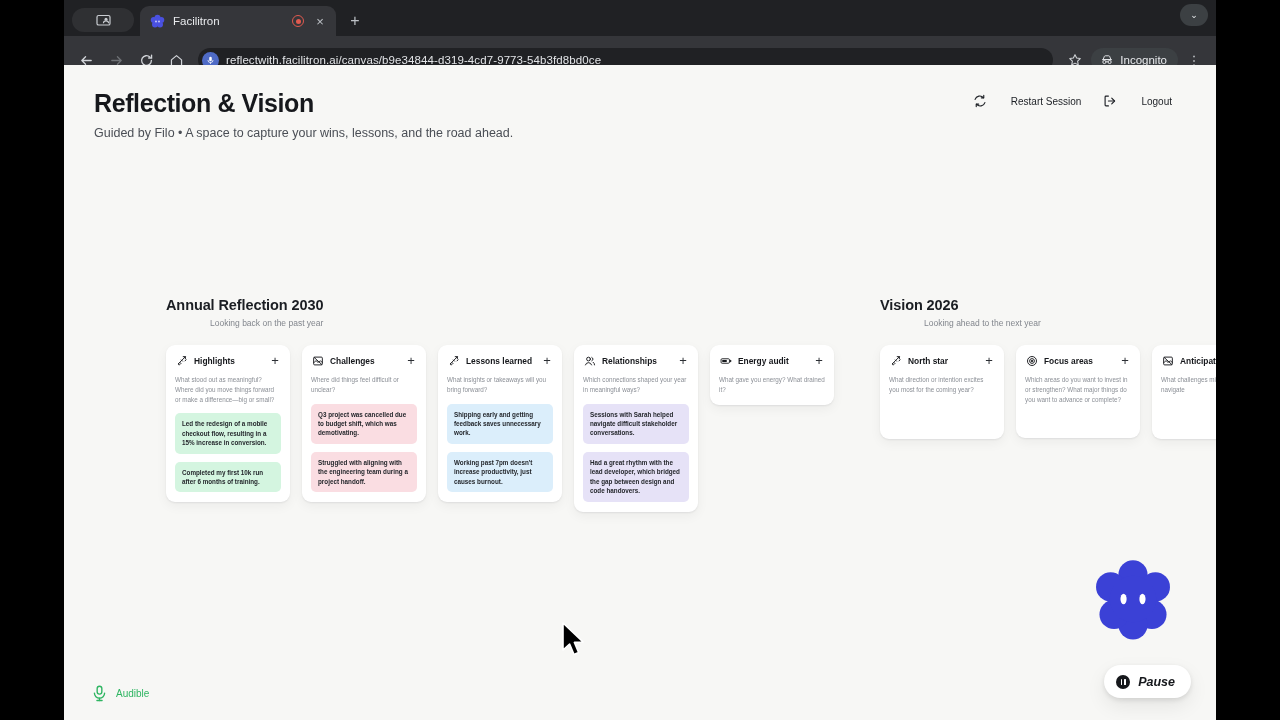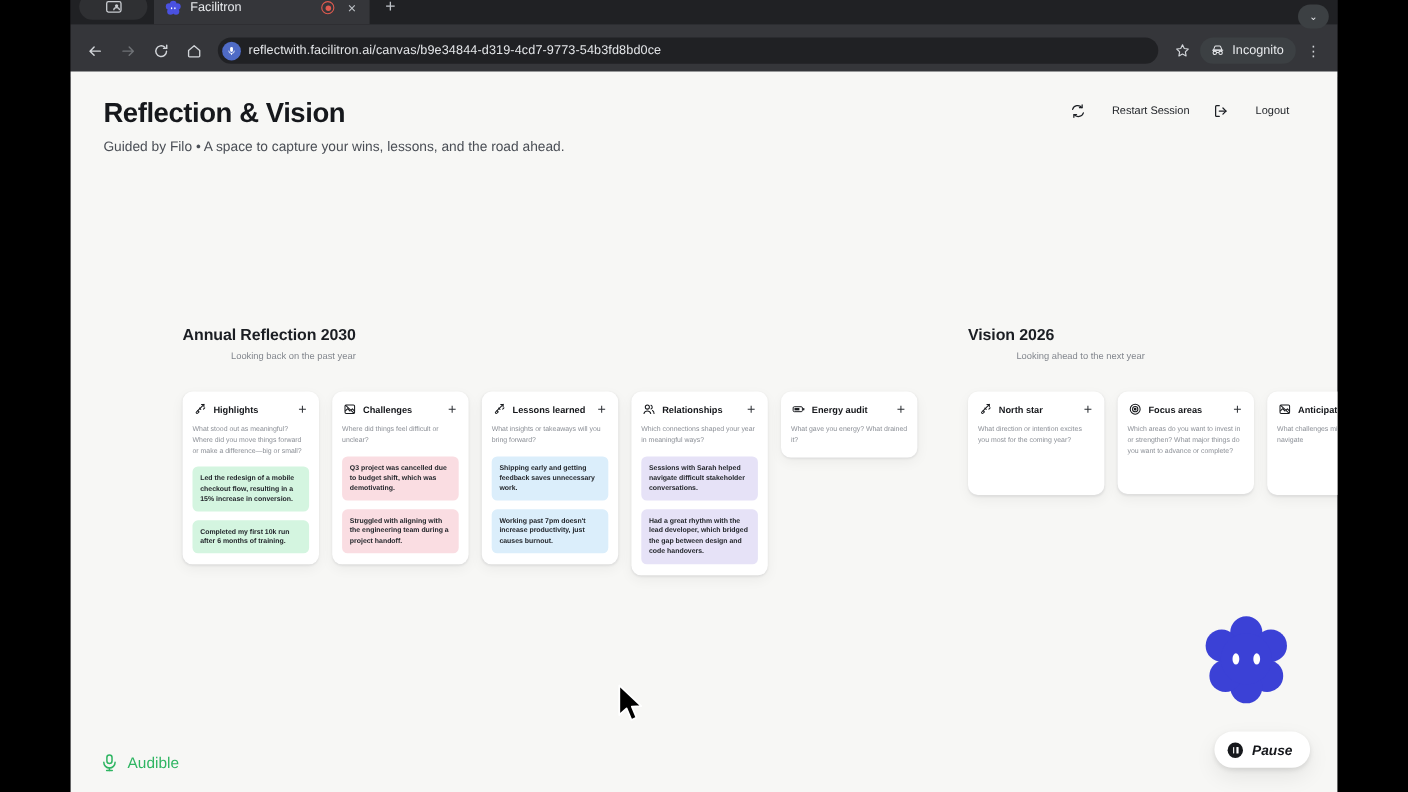--- a/index.html
+++ b/index.html
@@ -12,21 +12,21 @@
 
   
   .browser {
     position: absolute;
     left: 64px; top: 0;
     width: 1152px; height: 720px;
     background: #202124;
     overflow: hidden;
   }
   .tabstrip {
-    height: 22px;
+    height: 36px;
     background: #202124;
     display: flex;
     align-items: flex-end;
     padding-left: 8px;
     position: relative;
   }
   .tab-pill {
     width: 62px; height: 24px;
     background: #2f3033;
     border-radius: 12px;
@@ -206,21 +206,21 @@
   }
   .section-sub {
     margin-top: 5px;
     font-size: 8.5px;
     color: #82868d;
     padding-left: 44px;
   }
   .cards {
     display: flex;
     gap: 12px;
-    margin-top: 28px;
+    margin-top: 17px;
   }
   .card {
     width: 124px;
     background: #ffffff;
     border-radius: 9px;
     padding: 9px 9px 10px 9px;
     box-shadow: 0 1px 2px rgba(16,18,22,.07), 0 4px 12px rgba(16,18,22,.05);
     flex: 0 0 auto;
     align-self: flex-start;
   }
@@ -270,23 +270,23 @@
   .note.blue   { background: #dbeefb; }
   .note.purple { background: #e6e2f7; }
 
   
   .vision .cards { overflow: visible; }
 
   
   .audible {
     position: absolute;
     left: 28px; bottom: 18px;
-    display: flex; align-items: flex-start; gap: 9px;
+    display: flex; align-items: center; gap: 9px;
     color: #2fb562;
-    font-size: 14px;
+    font-size: 10px;
     font-weight: 400;
   }
   .avatar {
     position: absolute;
     right: 40px; bottom: 78px;
     width: 86px; height: 86px;
   }
   .pause-btn {
     position: absolute;
     right: 25px; bottom: 22px;

